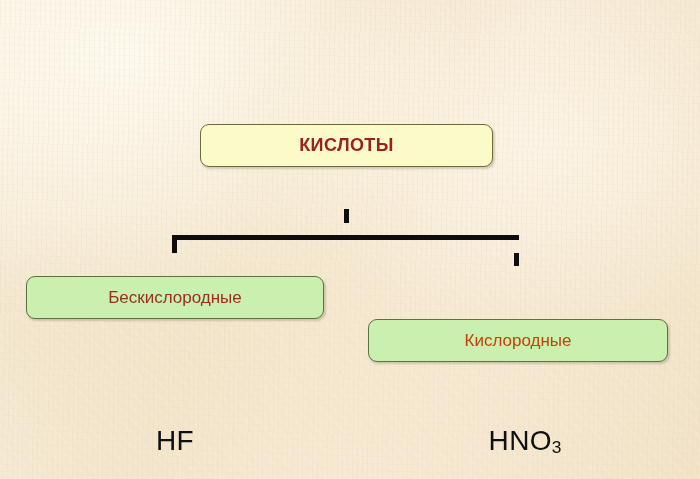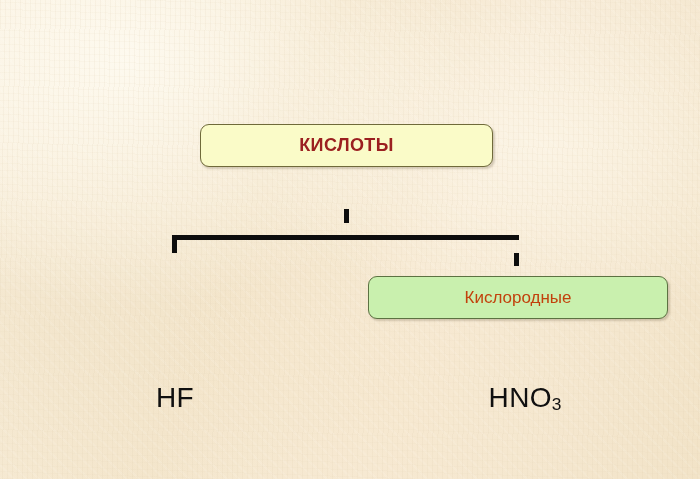--- a/index.html
+++ b/index.html
@@ -153,20 +153,23 @@
 
   <div class="node" id="node-acids" style="background: rgb(250, 251, 200); border-color: rgb(111, 106, 58);">
     <span class="node-label" style="color: rgb(155, 32, 32);">КИСЛОТЫ</span>
   </div>
 
   <div class="connector" id="conn-stem" style="background: rgb(13, 13, 13);"></div>
   <div class="connector" id="conn-bar" style="background: rgb(13, 13, 13);"></div>
   <div class="connector" id="conn-left" style="background: rgb(13, 13, 13);"></div>
   <div class="connector" id="conn-right" style="background: rgb(13, 13, 13);"></div>
 
+  <div class="node" id="node-anoxic" style="background: rgb(201, 240, 174); border-color: rgb(92, 114, 66);">
+    <span class="node-label" style="color: rgb(155, 45, 34);">Бескислородные</span>
+  </div>
 
   <div class="node" id="node-oxygen" style="background: rgb(201, 240, 174); border-color: rgb(92, 114, 66);">
     <span class="node-label" style="color: #c2410c;">Кислородные</span>
   </div>
 
   <div class="columns">
     <div class="column" id="column-0">
         <div class="formula"><span>HF</span></div>
       </div>
     <div class="column" id="column-1">

